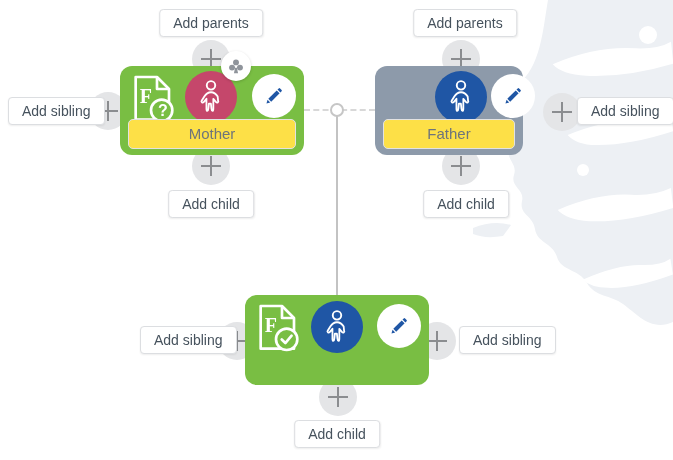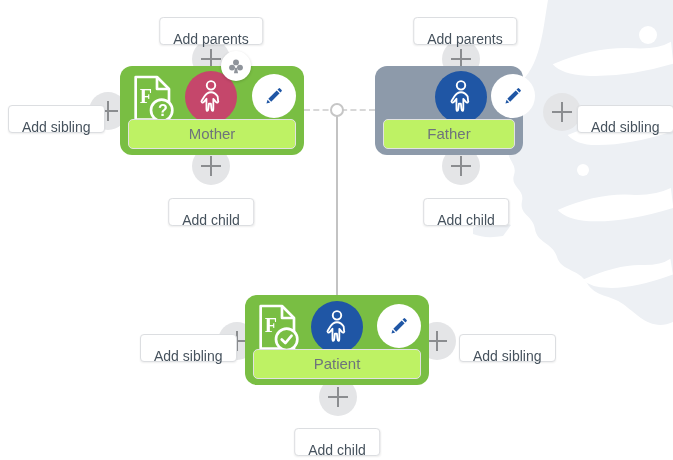--- a/index.html
+++ b/index.html
@@ -18,32 +18,32 @@
             background:#c3c3c3; z-index:1; }
 
   
   .plus { position:absolute; width:38px; height:38px; border-radius:50%;
           background:#e4e5e7; z-index:2; cursor:pointer; }
   .plus-glyph { position:absolute; inset:0; }
   .plus-glyph::before { content:""; position:absolute; left:9px; right:9px; top:18px; height:2px; background:#8b8d90; }
   .plus-glyph::after  { content:""; position:absolute; top:9px; bottom:9px; left:18px; width:2px; background:#8b8d90; }
 
   
-  .action-label { position:absolute; height:28px; line-height:26px; padding:8px 13px;
+  .action-label { position:absolute; height:28px; line-height:26px; padding:0 13px;
                   background:#fff; border:1px solid #dcdee1; border-radius:4px;
                   font-size:14px; color:#46525d; white-space:nowrap; z-index:4;
-                  box-shadow:0 1px 2px rgba(0,0,0,.07); cursor:pointer;margin-top:8px; }
+                  box-shadow:0 1px 2px rgba(0,0,0,.07); cursor:pointer; }
   .centered { transform:translateX(-50%); }
 
   
   .node { position:absolute; border-radius:12px; z-index:3; }
   .node.green { background:#79be43; }
   .node.slate { background:#8d9aaa; }
   .name-plate { position:absolute; left:8px; right:8px; bottom:6px; height:30px;
-                background:#bef264; border:1px solid #e2e2e2; border-radius:5px;
+                background:#fde047; border:1px solid #e2e2e2; border-radius:5px;
                 text-align:center; line-height:28px; font-size:15px; color:#6e747b; }
   .person-circle { position:absolute; width:52px; height:52px; border-radius:50%;
                    display:flex; align-items:center; justify-content:center; }
   .person-circle.pink { background:#c5476b; }
   .person-circle.blue { background:#1f56a5; }
   .edit-btn { position:absolute; width:44px; height:44px; border-radius:50%; background:#fff;
               display:flex; align-items:center; justify-content:center; cursor:pointer; }
   .family-badge { position:absolute; width:30px; height:30px; border-radius:50%; background:#fff;
                   box-shadow:0 1px 3px rgba(0,0,0,.18);
                   display:flex; align-items:center; justify-content:center; }
@@ -166,21 +166,20 @@
         <path d="M15 12.5 c-3.4 0 -4.9 1.7 -6.3 4 L6.2 20.6 c-.8 1.3 1 2.4 1.9 1.2 l2.6 -3.1 V28 c0 2.8 1.6 2.8 1.8 .1 l.5 -4.8 h1.9 l.5 4.8 c.2 2.7 1.8 2.7 1.8 -.1 v-9.3 l2.6 3.1 c.9 1.2 2.7 .1 1.9 -1.2 L21.3 16.5 c-1.4 -2.3 -2.9 -4 -6.3 -4 z" fill="none" stroke="#fff" stroke-width="1.7" stroke-linejoin="round" stroke-linecap="round"></path>
       </svg>
     </div>
     <div class="edit-btn" style="left:132px;top:9px">
       <svg width="24" height="24" viewBox="0 0 24 24" fill="#1f56a5">
         <path d="M4.5 19.5 l1 -3.7 2.7 2.7 z"></path>
         <path d="M6.3 14.8 L14.7 6.4 l2.9 2.9 -8.4 8.4 z"></path>
         <path d="M15.5 5.6 l1.2 -1.2 q.7 -.7 1.4 0 l1.5 1.5 q.7 .7 0 1.4 l-1.2 1.2 z"></path>
       </svg>
     </div>
-    <div class="name-plate">Patient</div>
   </div>
 
   <div class="action-label centered" style="left:211px;top:9px">Add parents</div>
   <div class="action-label centered" style="left:465px;top:9px">Add parents</div>
   <div class="action-label" style="left:8px;top:97px">Add sibling</div>
   <div class="action-label" style="left:577px;top:97px">Add sibling</div>
   <div class="action-label centered" style="left:211px;top:190px">Add child</div>
   <div class="action-label centered" style="left:466px;top:190px">Add child</div>
   <div class="action-label" style="left:140px;top:326px">Add sibling</div>
   <div class="action-label" style="left:459px;top:326px">Add sibling</div>

